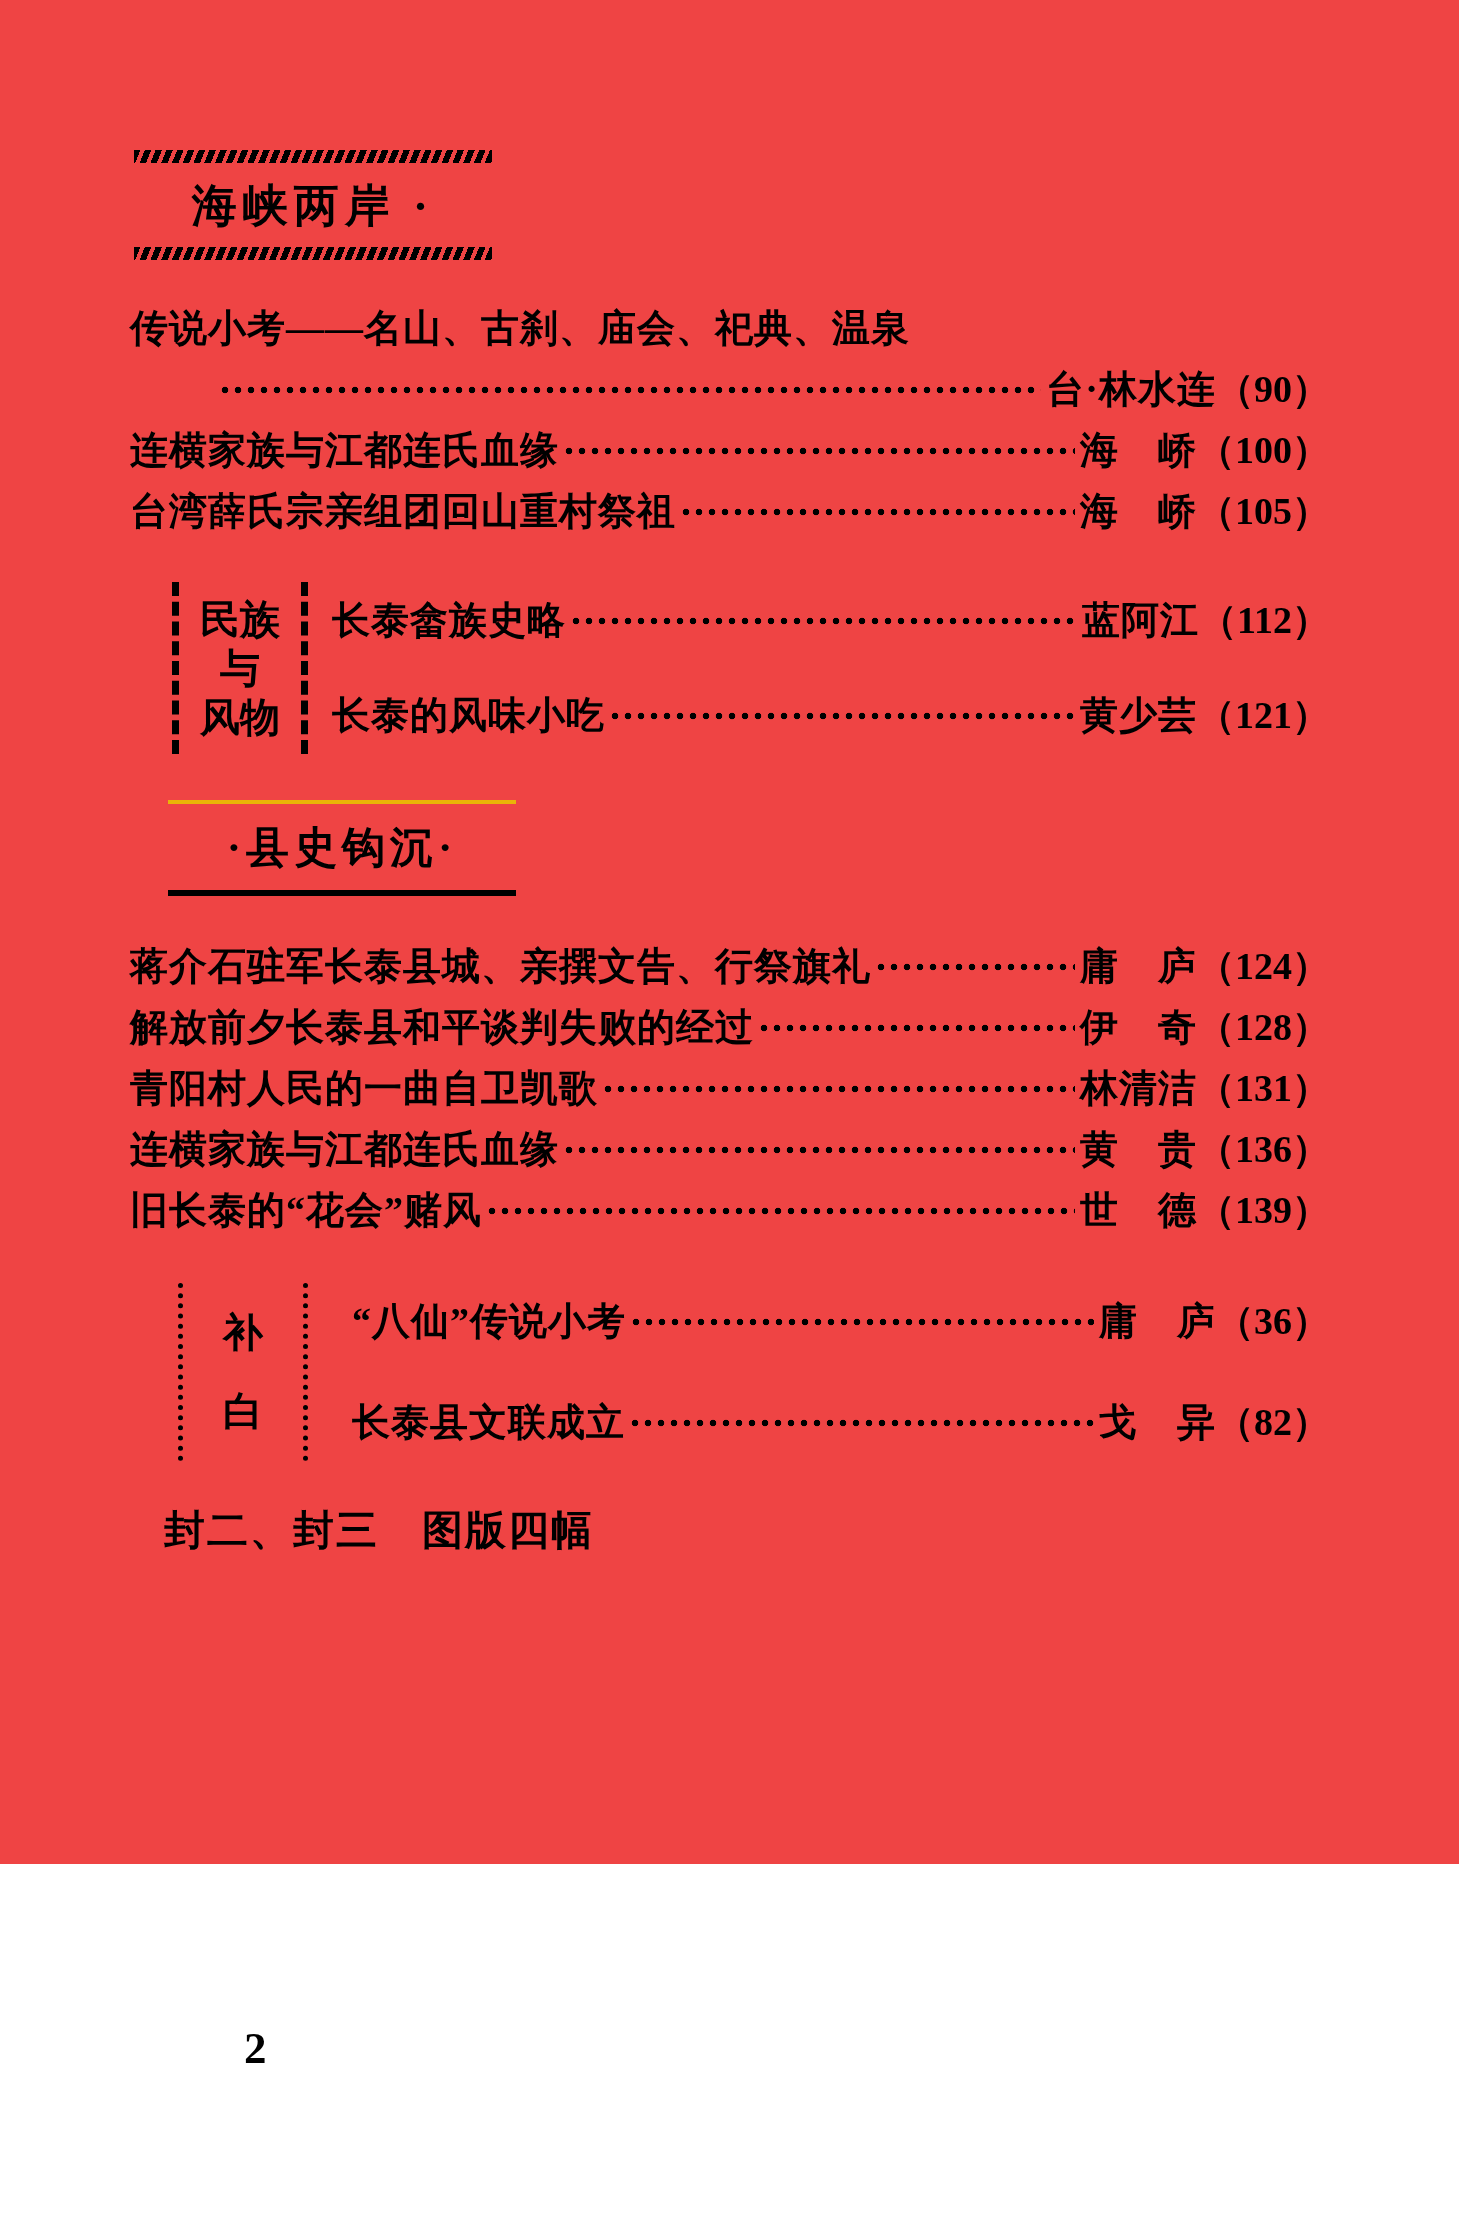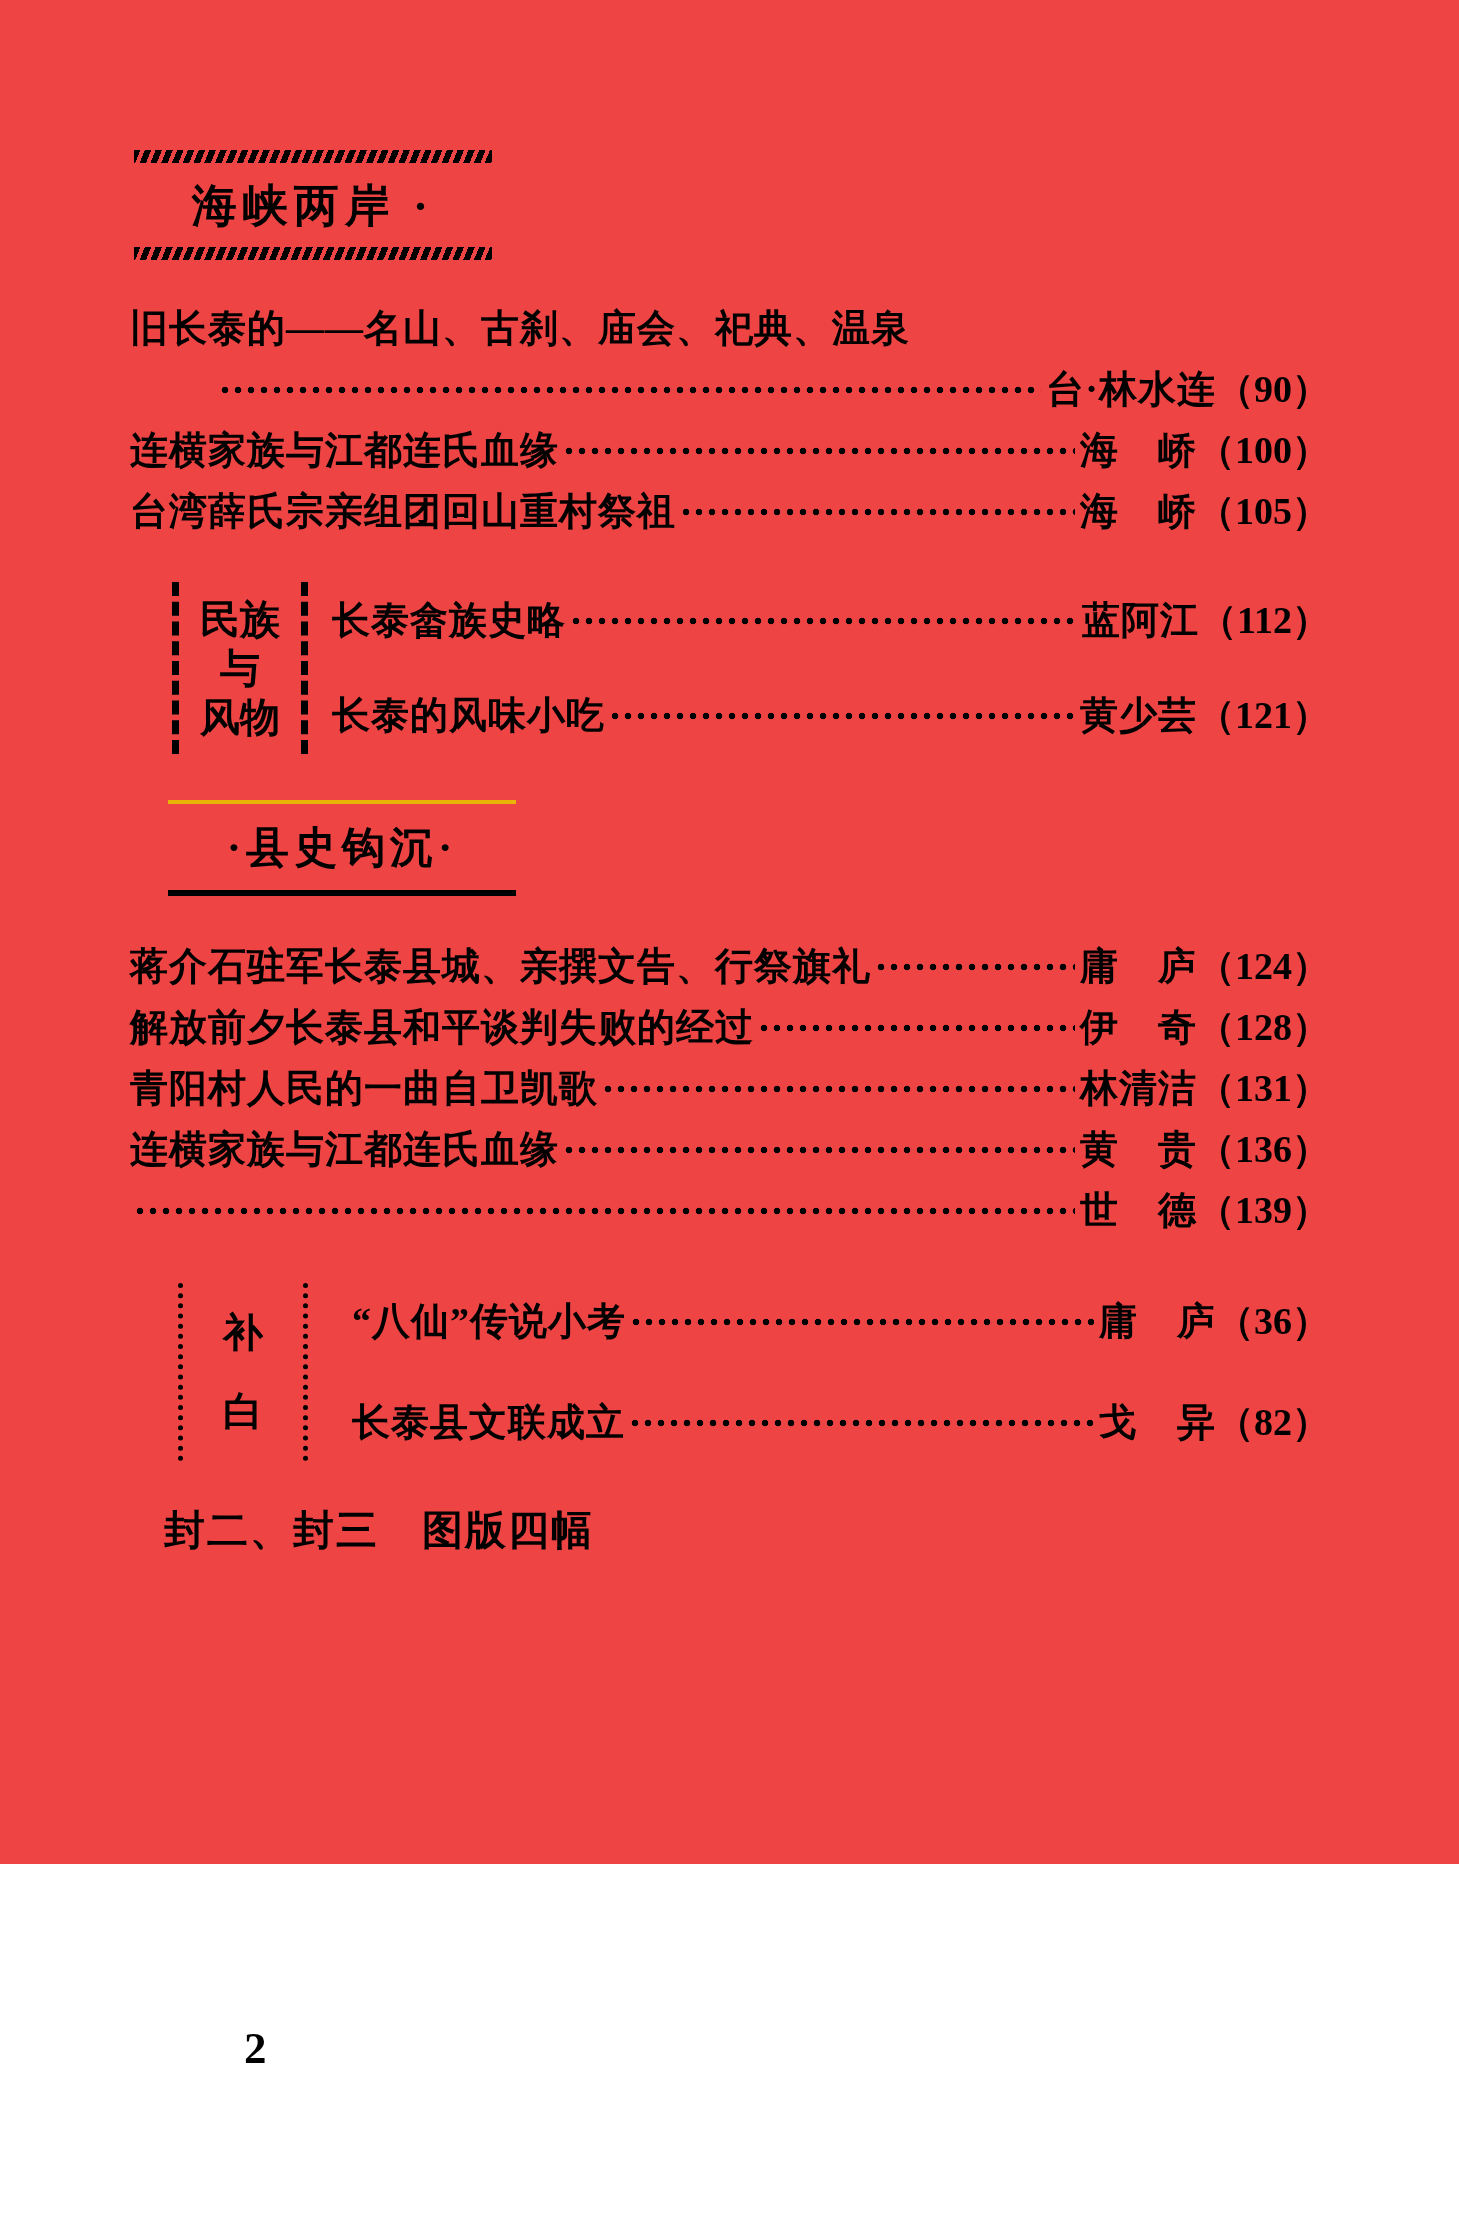--- a/index.html
+++ b/index.html
@@ -85,21 +85,21 @@
   <div class="content">
 
     <div class="strait-head">
       <div class="deco-rule"></div>
       <div class="strait-title">海峡两岸 ·</div>
       <div class="deco-rule"></div>
     </div>
 
     <div class="toc">
       <div class="row">
-        <span class="t">旧长泰的——名山、古刹、庙会、祀典、温泉</span>
+        <span class="t">传说小考——名山、古刹、庙会、祀典、温泉</span>
       </div>
       <div class="row indent1">
         <span class="leader"></span>
         <span class="a">台·林水连</span>
         <span class="p">（90）</span>
       </div>
       <div class="row">
         <span class="t">连横家族与江都连氏血缘</span>
         <span class="leader"></span>
         <span class="a">海　峤</span>
@@ -158,20 +158,21 @@
         <span class="a">林清洁</span>
         <span class="p">（131）</span>
       </div>
       <div class="row">
         <span class="t">连横家族与江都连氏血缘</span>
         <span class="leader"></span>
         <span class="a">黄　贵</span>
         <span class="p">（136）</span>
       </div>
       <div class="row">
+        <span class="t">旧长泰的“花会”赌风</span>
         <span class="leader"></span>
         <span class="a">世　德</span>
         <span class="p">（139）</span>
       </div>
     </div>
 
     <div class="sidebox bubai-box">
       <div class="orn-dotted"></div>
       <div class="side-label">
         <span>补</span>

